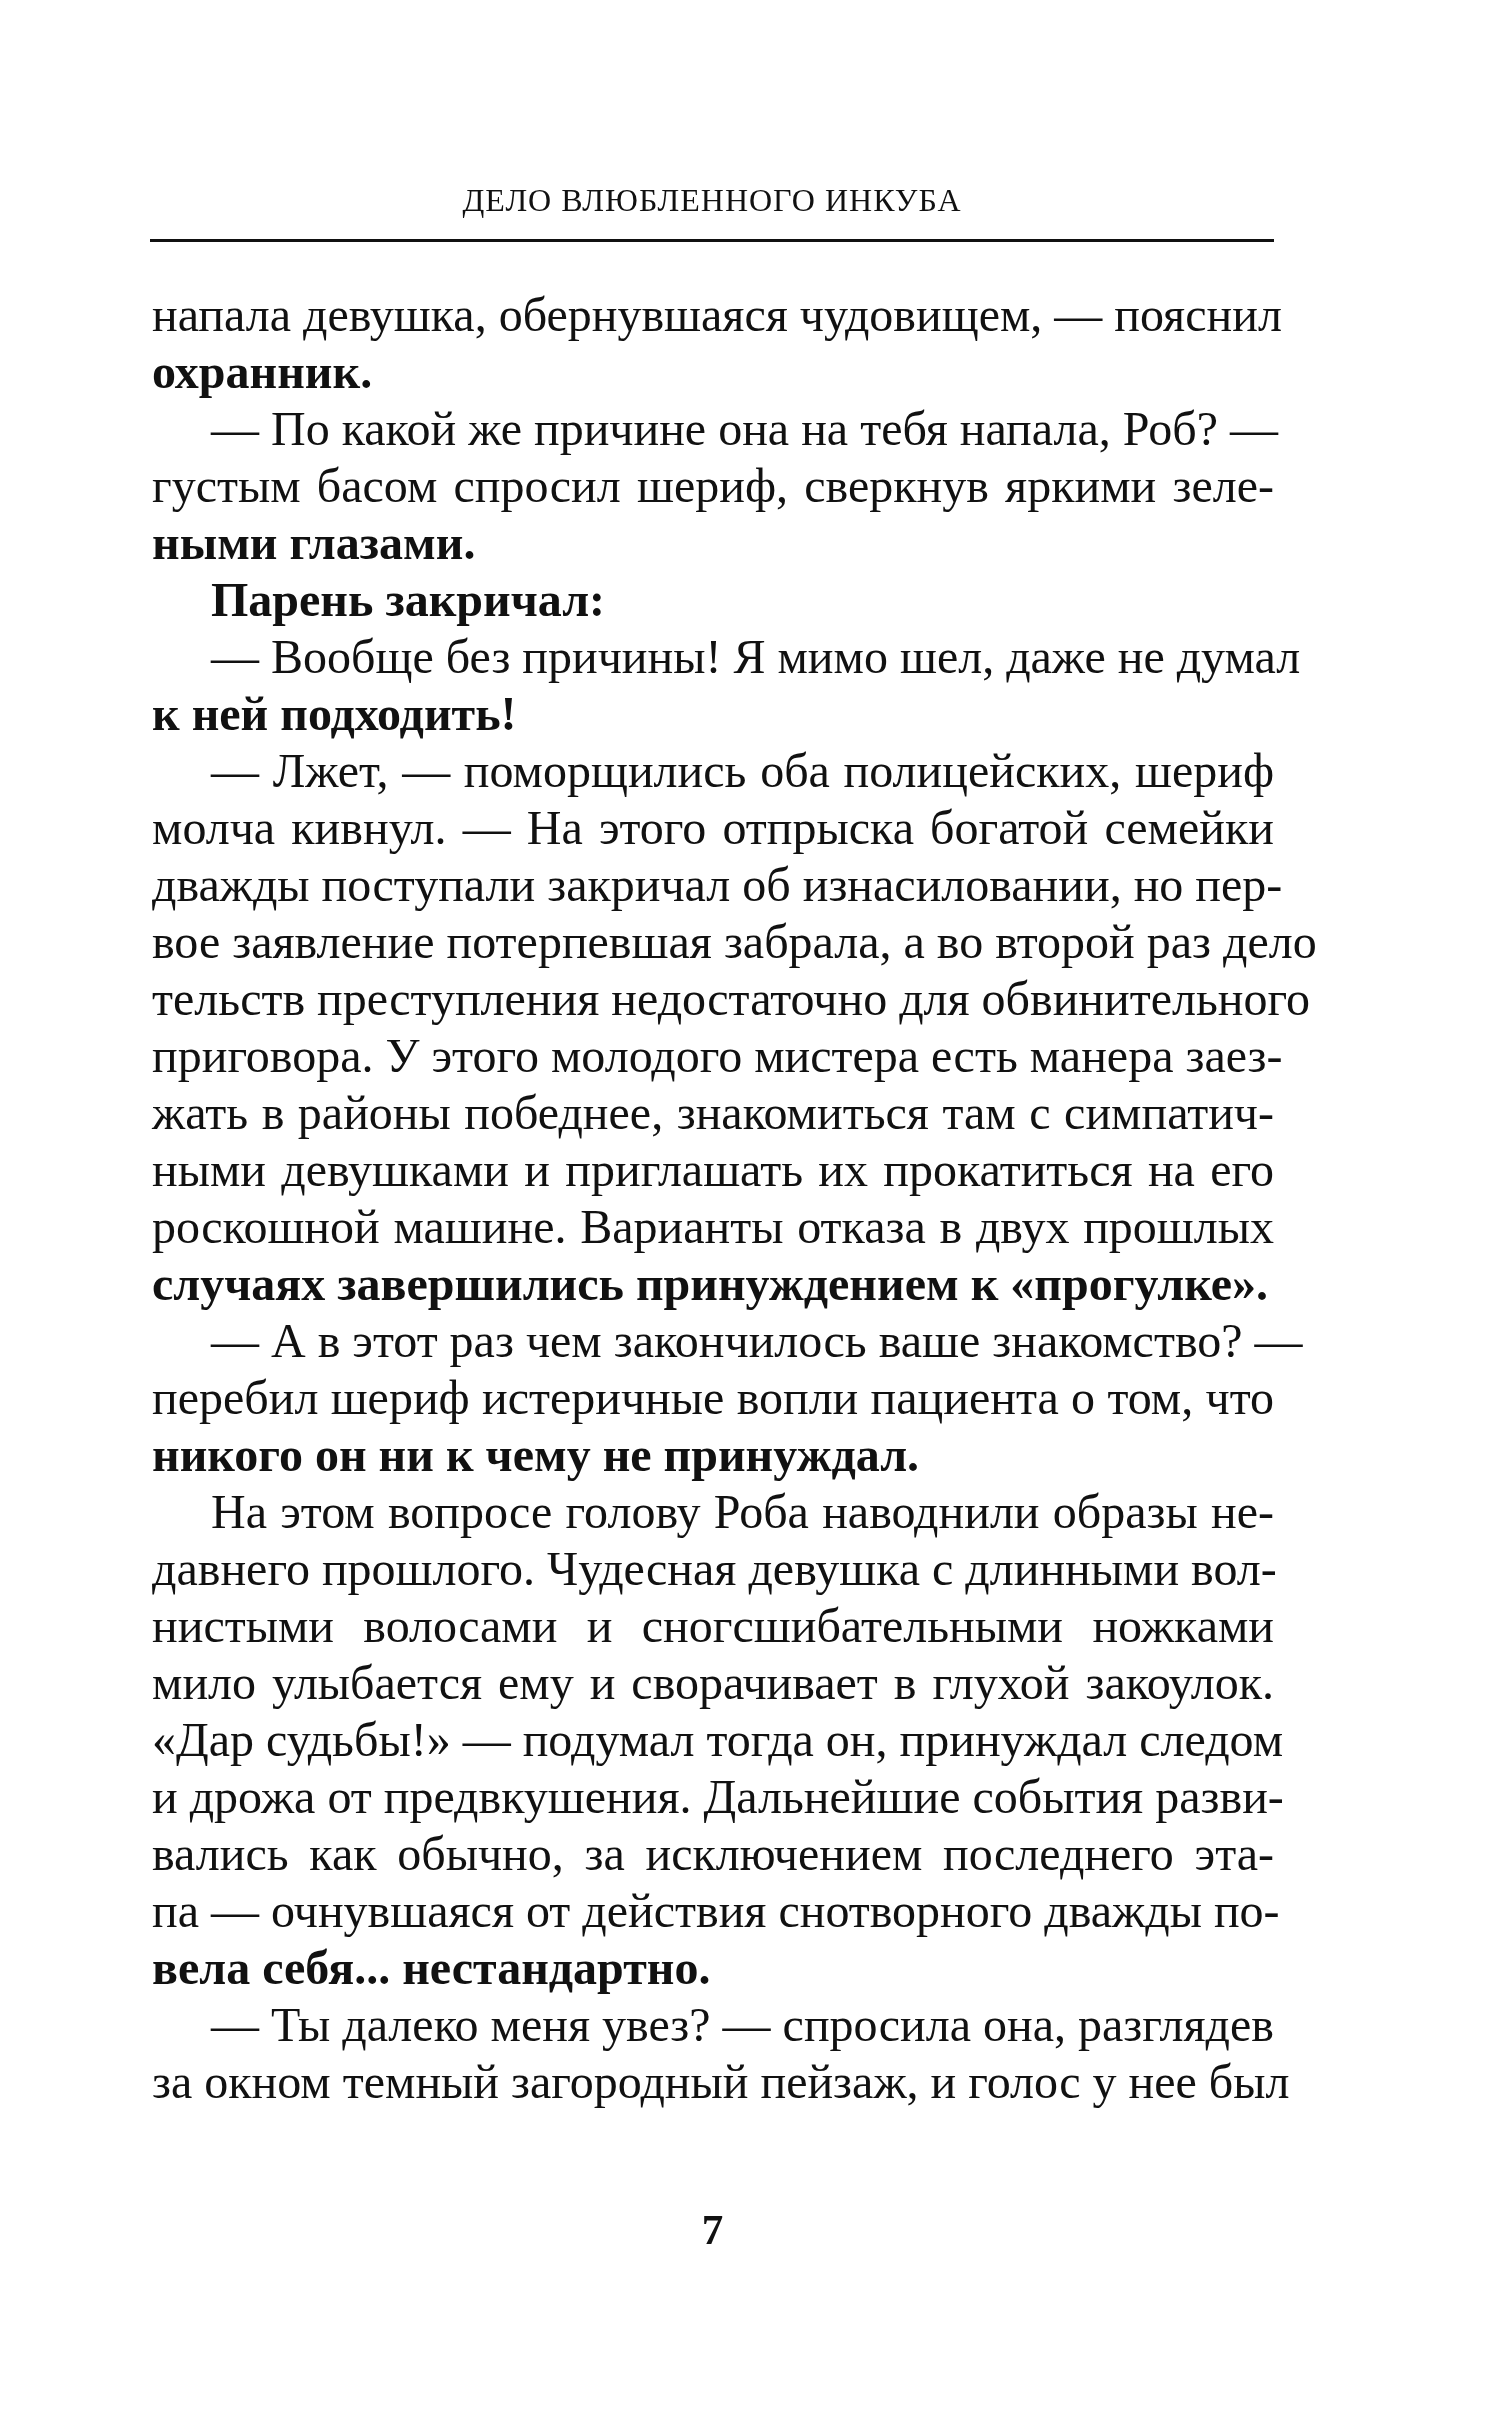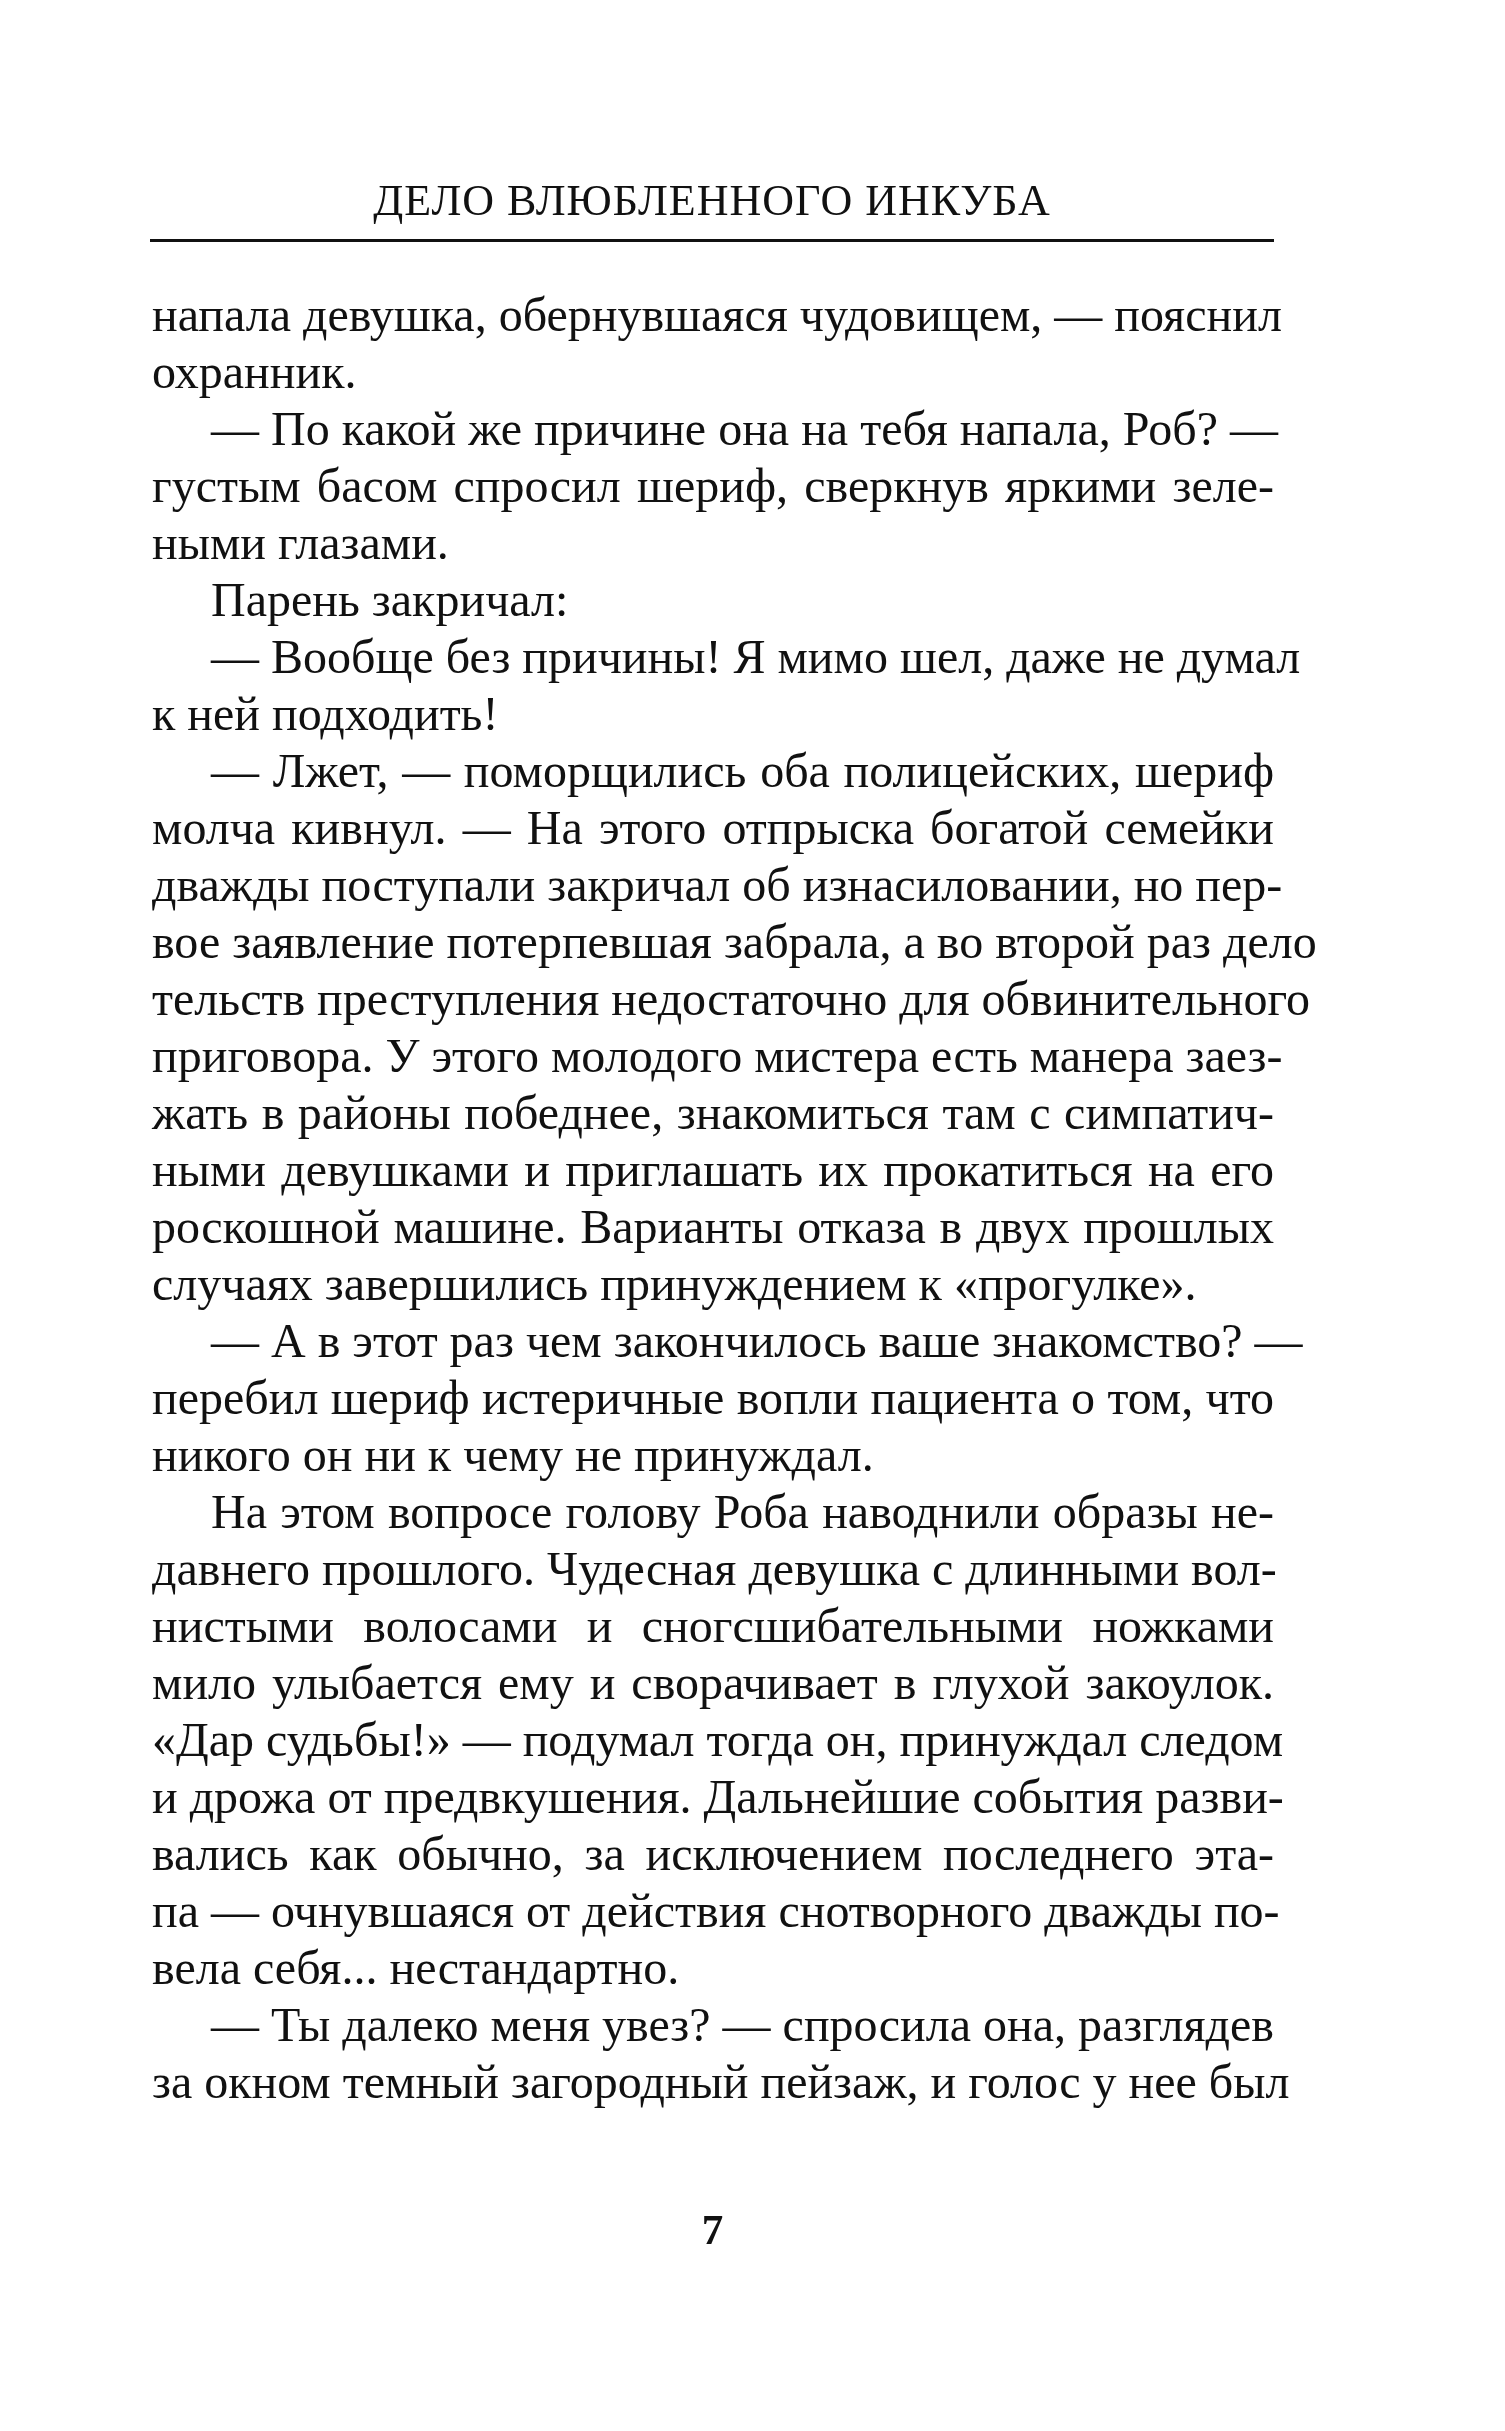--- a/index.html
+++ b/index.html
@@ -11,21 +11,21 @@
       font-family: "Liberation Serif", "DejaVu Serif", serif;
       color: #111111;
     }
     .running-head {
       position: absolute;
       left: 150px;
       width: 1124px;
       top: 173px;
       height: 55px;
       line-height: 55px;
-      font-size: 44px;
+      font-size: 32px;
       text-align: center;
       letter-spacing: 1px;
       white-space: nowrap;
     }
     .head-rule {
       position: absolute;
       left: 150px;
       top: 239px;
       width: 1124px;
       height: 2.9px;
@@ -41,21 +41,21 @@
     }
     .line {
       display: block;
       height: 57px;
       white-space: nowrap;
       text-align: justify;
       text-align-last: justify;
       overflow: visible;
     }
     .line.indent { padding-left: 59px; }
-    .line.last { text-align: right; text-align-last: left; }
+    .line.last { text-align: right; text-align-last: left; font-weight: bold; }
     .page-number {
       position: absolute;
       left: 0;
       width: 1425px;
       top: 2202px;
       height: 55px;
       line-height: 55px;
       font-size: 43px;
       font-weight: bold;
       text-align: center;

